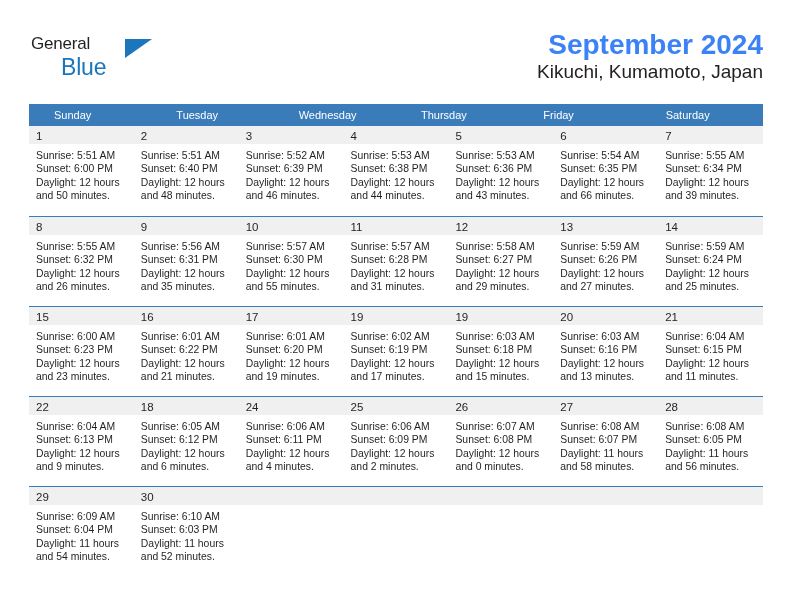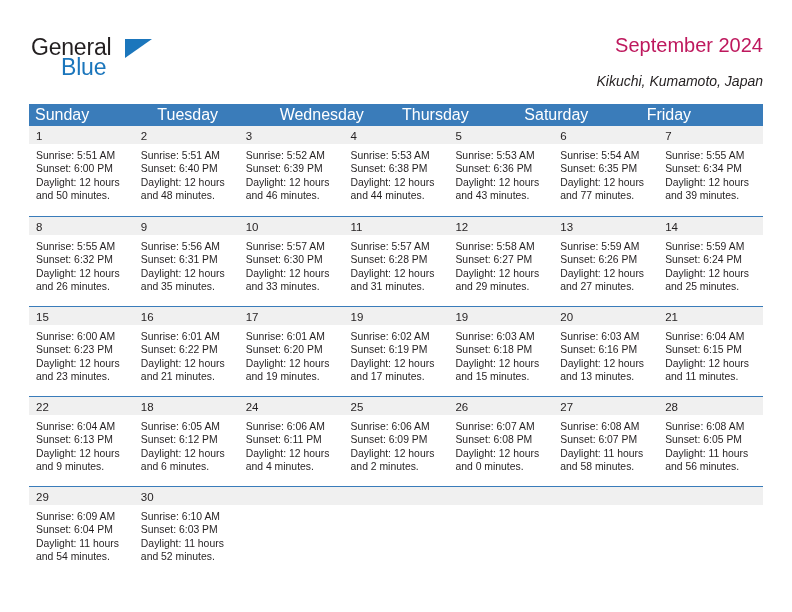--- a/index.html
+++ b/index.html
@@ -33,21 +33,21 @@
     position: absolute;
     left: 0;
     top: 6px;
     width: 220px;
     height: 56px;
   }
   .brand-general {
     position: absolute;
     left: 2px;
     top: 0px;
-    font-size: 23px;
+    font-size: 17px;
     letter-spacing: -0.2px;
     color: #231f20;
     font-family: "Liberation Sans", sans-serif;
   }
   .brand-blue {
     position: absolute;
     left: 32px;
     top: 20px;
     font-size: 23px;
     letter-spacing: -0.2px;
@@ -64,53 +64,52 @@
     border-right: 27px solid transparent;
   }
 
   .title-wrap {
     position: absolute;
     right: 0;
     top: 0;
     text-align: right;
   }
   .cal-title {
-    font-size: 20px;
-    font-weight: normal;
-    color: #be185d;
+    font-size: 28px;
+    font-weight: bold;
+    color: #3b82f6;
     line-height: 34px;
     white-space: nowrap;
   }
   .cal-subtitle {
-    font-size: 14px;
+    font-size: 19px;
     color: #231f20;
     line-height: 20px;
-    margin-top: 9px;
+    margin-top: 0;
     white-space: nowrap;
-    font-style: italic;
   }
 
   
   .calendar {
     position: absolute;
     left: 29px;
     top: 104px;
     width: 734px;
   }
   .weekday-row {
     display: flex;
     background: #3a7cba;
     height: 22px;
   }
   .weekday {
     flex: 1 1 0;
     color: #ffffff;
-    font-size: 16px;
+    font-size: 11px;
     line-height: 22px;
-    padding-left: 6px;
+    padding-left: 25px;
     box-sizing: border-box;
     white-space: nowrap;
   }
 
   .week-row {
     display: flex;
     border-top: 1.5px solid #3a7cba;
     height: 88px;
     margin-top: 2px;
     box-sizing: border-box;
@@ -169,22 +168,22 @@
 
   </div>
 
   <div class="calendar">
 
     <div class="weekday-row">
       <div class="weekday">Sunday</div>
       <div class="weekday">Tuesday</div>
       <div class="weekday">Wednesday</div>
       <div class="weekday">Thursday</div>
+      <div class="weekday">Friday</div>
       <div class="weekday">Saturday</div>
-      <div class="weekday">Friday</div>
     </div>
 
     <div class="week-row first">
       <div class="day-cell">
         <div class="day-num-band"><span class="day-num">1</span></div>
         <div class="day-body">
           <div class="day-line">Sunrise: 5:51 AM</div>
           <div class="day-line">Sunset: 6:00 PM</div>
           <div class="day-line">Daylight: 12 hours</div>
           <div class="day-line">and 50 minutes.</div>
@@ -225,21 +224,21 @@
           <div class="day-line">Daylight: 12 hours</div>
           <div class="day-line">and 43 minutes.</div>
         </div>
       </div>
       <div class="day-cell">
         <div class="day-num-band"><span class="day-num">6</span></div>
         <div class="day-body">
           <div class="day-line">Sunrise: 5:54 AM</div>
           <div class="day-line">Sunset: 6:35 PM</div>
           <div class="day-line">Daylight: 12 hours</div>
-          <div class="day-line">and 77 minutes.</div>
+          <div class="day-line">and 66 minutes.</div>
         </div>
       </div>
       <div class="day-cell">
         <div class="day-num-band"><span class="day-num">7</span></div>
         <div class="day-body">
           <div class="day-line">Sunrise: 5:55 AM</div>
           <div class="day-line">Sunset: 6:34 PM</div>
           <div class="day-line">Daylight: 12 hours</div>
           <div class="day-line">and 39 minutes.</div>
         </div>
@@ -264,21 +263,21 @@
           <div class="day-line">Daylight: 12 hours</div>
           <div class="day-line">and 35 minutes.</div>
         </div>
       </div>
       <div class="day-cell">
         <div class="day-num-band"><span class="day-num">10</span></div>
         <div class="day-body">
           <div class="day-line">Sunrise: 5:57 AM</div>
           <div class="day-line">Sunset: 6:30 PM</div>
           <div class="day-line">Daylight: 12 hours</div>
-          <div class="day-line">and 33 minutes.</div>
+          <div class="day-line">and 55 minutes.</div>
         </div>
       </div>
       <div class="day-cell">
         <div class="day-num-band"><span class="day-num">11</span></div>
         <div class="day-body">
           <div class="day-line">Sunrise: 5:57 AM</div>
           <div class="day-line">Sunset: 6:28 PM</div>
           <div class="day-line">Daylight: 12 hours</div>
           <div class="day-line">and 31 minutes.</div>
         </div>

